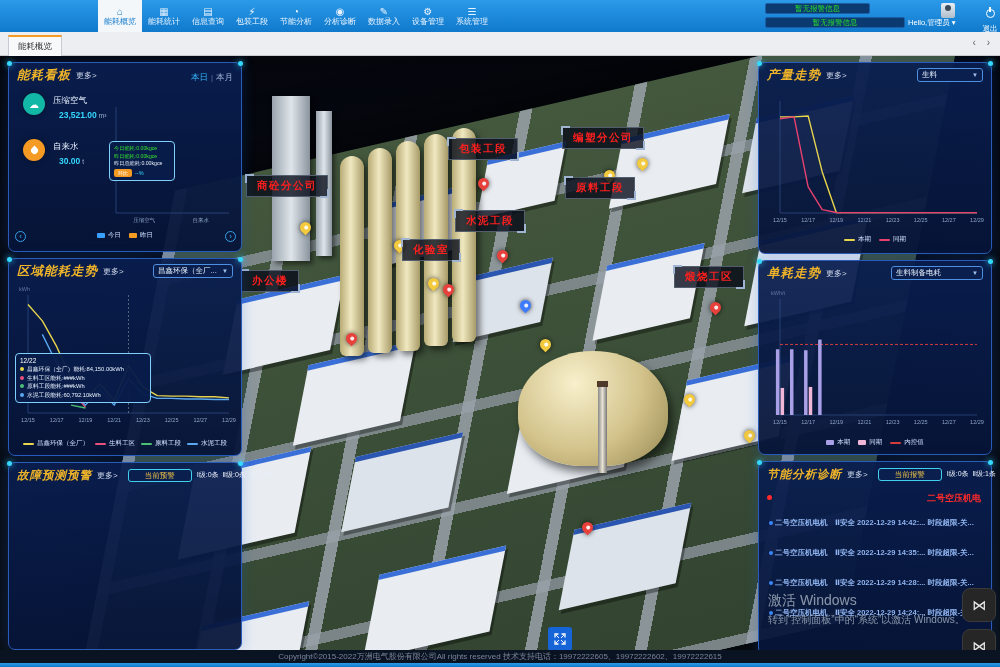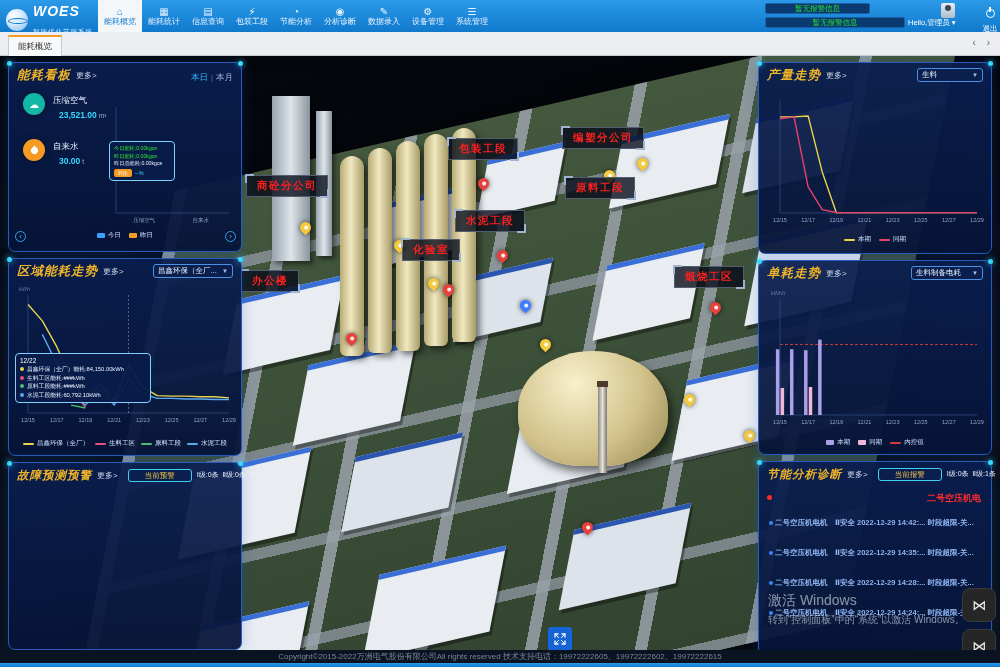--- a/index.html
+++ b/index.html
@@ -155,27 +155,20 @@
     display:flex;align-items:center;justify-content:center;}
   #footer .cp{font-size:8px;color:#7a8699;}
   #footer-strip{position:absolute;left:0;top:663px;width:1000px;height:4px;background:linear-gradient(#2b9ae8,#1079cc);z-index:25;}
 </style>
 </head>
 <body>
 
 <div id="stage">
 
   <div id="header">
-    <div id="logo">
-      <span class="globe"></span>
-      <span>
-        <span class="brand-name">WOES</span><br>
-        <span class="brand-sub">智能优化节能系统</span>
-      </span>
-    </div>
     <div id="nav-items">
         <div class="nav-item active">
           <span class="nav-ico">⌂</span>
           <span class="nav-label">能耗概览</span>
         </div>
         <div class="nav-item">
           <span class="nav-ico">▦</span>
           <span class="nav-label">能耗统计</span>
         </div>
         <div class="nav-item">
@@ -447,21 +440,21 @@
           <span>同期</span>
         </span>
       </div>
   </div>
 
   <div class="panel" style="left:758px;top:260px;width:234px;height:195px;">
     <div class="p-head">
       <span class="p-title">单耗走势</span>
       <span class="p-more">更多&gt;</span>
       <span class="p-spacer"></span>
-      <span class="dropdown" style="width:72px;">
+      <span class="dropdown" style="width:92px;">
         <span>生料制备电耗</span>
           <span class="dd-caret">▼</span>
       </span>
     </div>
     <svg style="position:absolute;left:8px;top:26px;width:218px;height:146px;" viewBox="0 0 218 146">
         <line x1="13" y1="128" x2="210" y2="128" stroke="#2e4a80" stroke-width="0.8"></line>
         <line x1="13" y1="12" x2="13" y2="128" stroke="#2e4a80" stroke-width="0.8"></line>
         <line x1="13" y1="57.43333333333334" x2="210" y2="57.43333333333334" stroke="#d43c3c" stroke-width="1" stroke-dasharray="3 2"></line>
         <rect x="8.9" y="62.266666666666666" width="3.5" height="65.73333333333333" fill="#a9a0e8"></rect>
         <rect x="22.971428571428568" y="62.266666666666666" width="3.5" height="65.73333333333333" fill="#a9a0e8"></rect>

